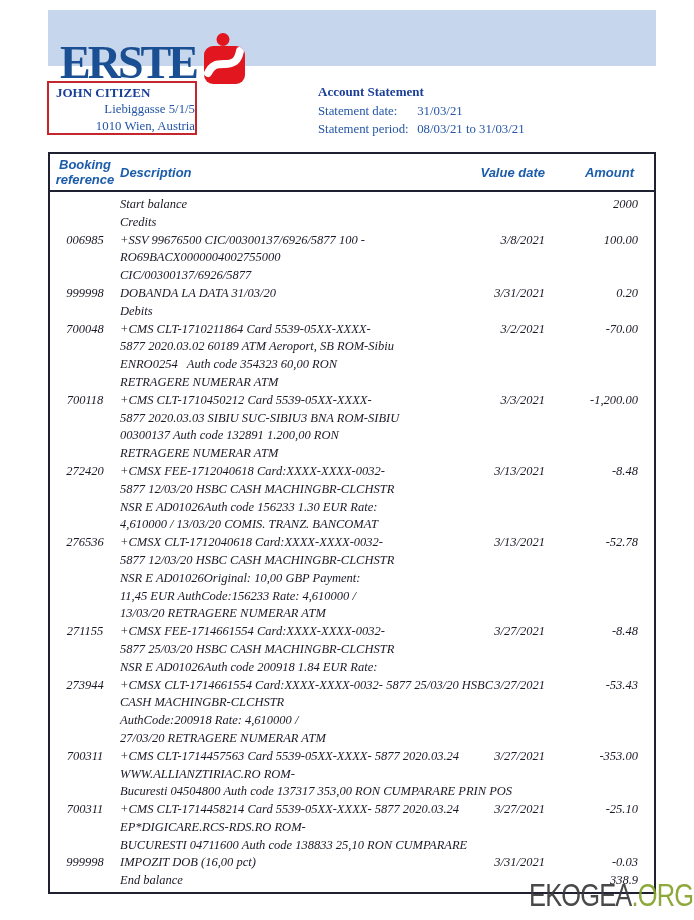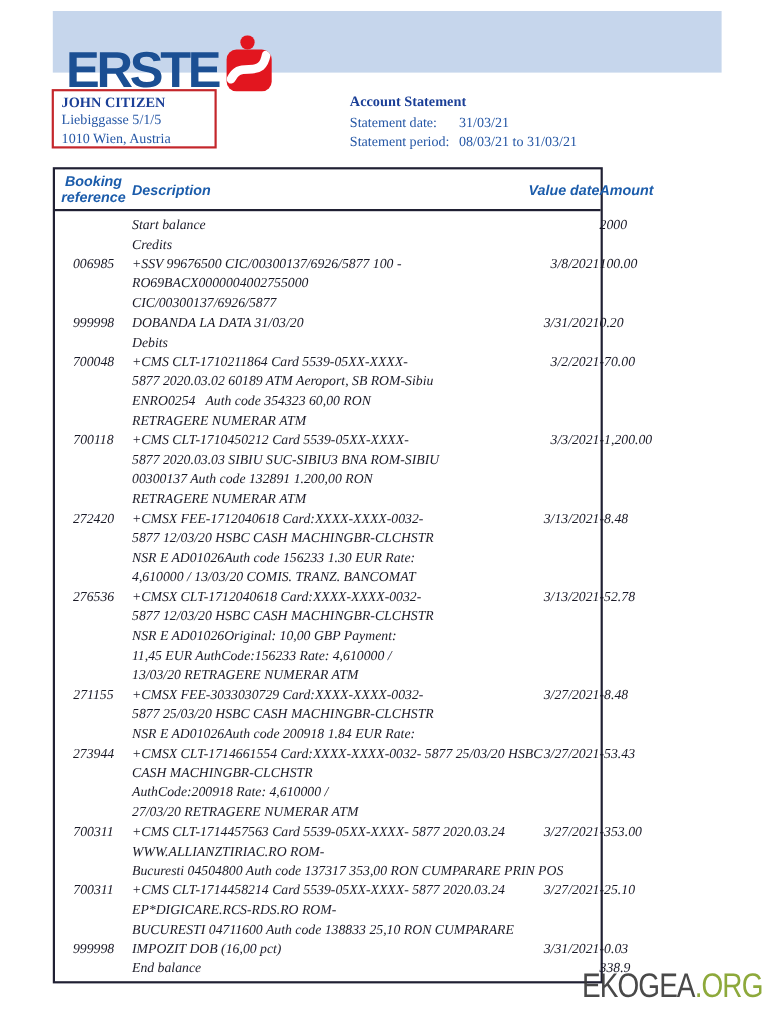--- a/index.html
+++ b/index.html
@@ -2,38 +2,38 @@
 <html><head>
 <meta charset="utf-8">
 <style>
   html,body{margin:0;padding:0;background:#fff;}
   .page{position:relative;width:694px;height:920px;background:#ffffff;overflow:hidden;
         font-family:"Liberation Serif", serif;color:#191926;}
 
   
   .banner{position:absolute;left:48px;top:10px;width:608px;height:56px;background:#c6d6ec;}
   .logo{position:absolute;left:12px;top:4px;display:flex;align-items:flex-end;}
-  .logo-text{font-family:Liberation Sans, sans-serif;font-weight:bold;font-size:46px;
+  .logo-text{font-family:Liberation Serif, serif;font-weight:bold;font-size:46px;
              line-height:48px;letter-spacing:-3px;color:#1b4f93;margin-top:25px;}
   .s-icon{margin-left:6px;position:relative;top:2px;}
 
   
   .addr-box{position:absolute;left:47px;top:81px;width:150px;height:54px;border:2px solid #c4262b;
             box-sizing:border-box;padding:1px 0 0 7px;}
   .addr-name{font-size:13px;font-weight:bold;color:#1b3f97;line-height:17px;}
-  .addr-line{font-size:12.8px;color:#2456a5;line-height:17px;}
+  .addr-line{font-size:12.8px;color:#2456a5;line-height:17px;text-align:right;}
 
   
   .stmt{position:absolute;left:318px;top:83px;}
   .stmt-title{font-size:13px;font-weight:bold;color:#1b3f97;line-height:17px;margin-bottom:2px;}
   .stmt-row{font-size:12.8px;color:#2456a5;line-height:18px;}
   .stmt-label{display:inline-block;width:96px;}
 
   
-  .table{position:absolute;left:48px;top:152px;width:500px;border:2px solid #202033;box-sizing:border-box;}
+  .table{position:absolute;left:48px;top:152px;width:608px;border:2px solid #202033;box-sizing:border-box;}
   .thead{display:grid;grid-template-columns:70px 340px 85px 1fr;align-items:center;
          border-bottom:2px solid #202033;min-height:34px;padding:1px 0;
          font-family:"Liberation Sans", sans-serif;font-weight:bold;font-style:italic;
          font-size:13px;color:#1b5cab;line-height:15px;}
   .th-booking{text-align:center;}
   .th-date{text-align:right;}
   .th-amount{text-align:right;padding-right:20px;}
   .tbody{padding:4px 0 2px 0;font-style:italic;}
   .trow{display:grid;grid-template-columns:70px 340px 85px 1fr;align-items:start;
         font-size:12.5px;line-height:17.8px;}
@@ -187,21 +187,21 @@
             <div class="dline">NSR E AD01026Original: 10,00 GBP Payment:</div>
             <div class="dline">11,45 EUR AuthCode:156233 Rate: 4,610000 /</div>
             <div class="dline">13/03/20 RETRAGERE NUMERAR ATM</div>
           </div>
           <div class="cell-date">3/13/2021</div>
           <div class="cell-amt">-52.78</div>
         </div>
         <div class="trow">
           <div class="cell-ref">271155</div>
           <div class="cell-desc">
-            <div class="dline">+CMSX FEE-3033030729 Card:XXXX-XXXX-0032-</div>
+            <div class="dline">+CMSX FEE-1714661554 Card:XXXX-XXXX-0032-</div>
             <div class="dline">5877 25/03/20 HSBC CASH MACHINGBR-CLCHSTR</div>
             <div class="dline">NSR E AD01026Auth code 200918 1.84 EUR Rate:</div>
           </div>
           <div class="cell-date">3/27/2021</div>
           <div class="cell-amt">-8.48</div>
         </div>
         <div class="trow">
           <div class="cell-ref">273944</div>
           <div class="cell-desc">
             <div class="dline">+CMSX CLT-1714661554 Card:XXXX-XXXX-0032- 5877 25/03/20 HSBC</div>

